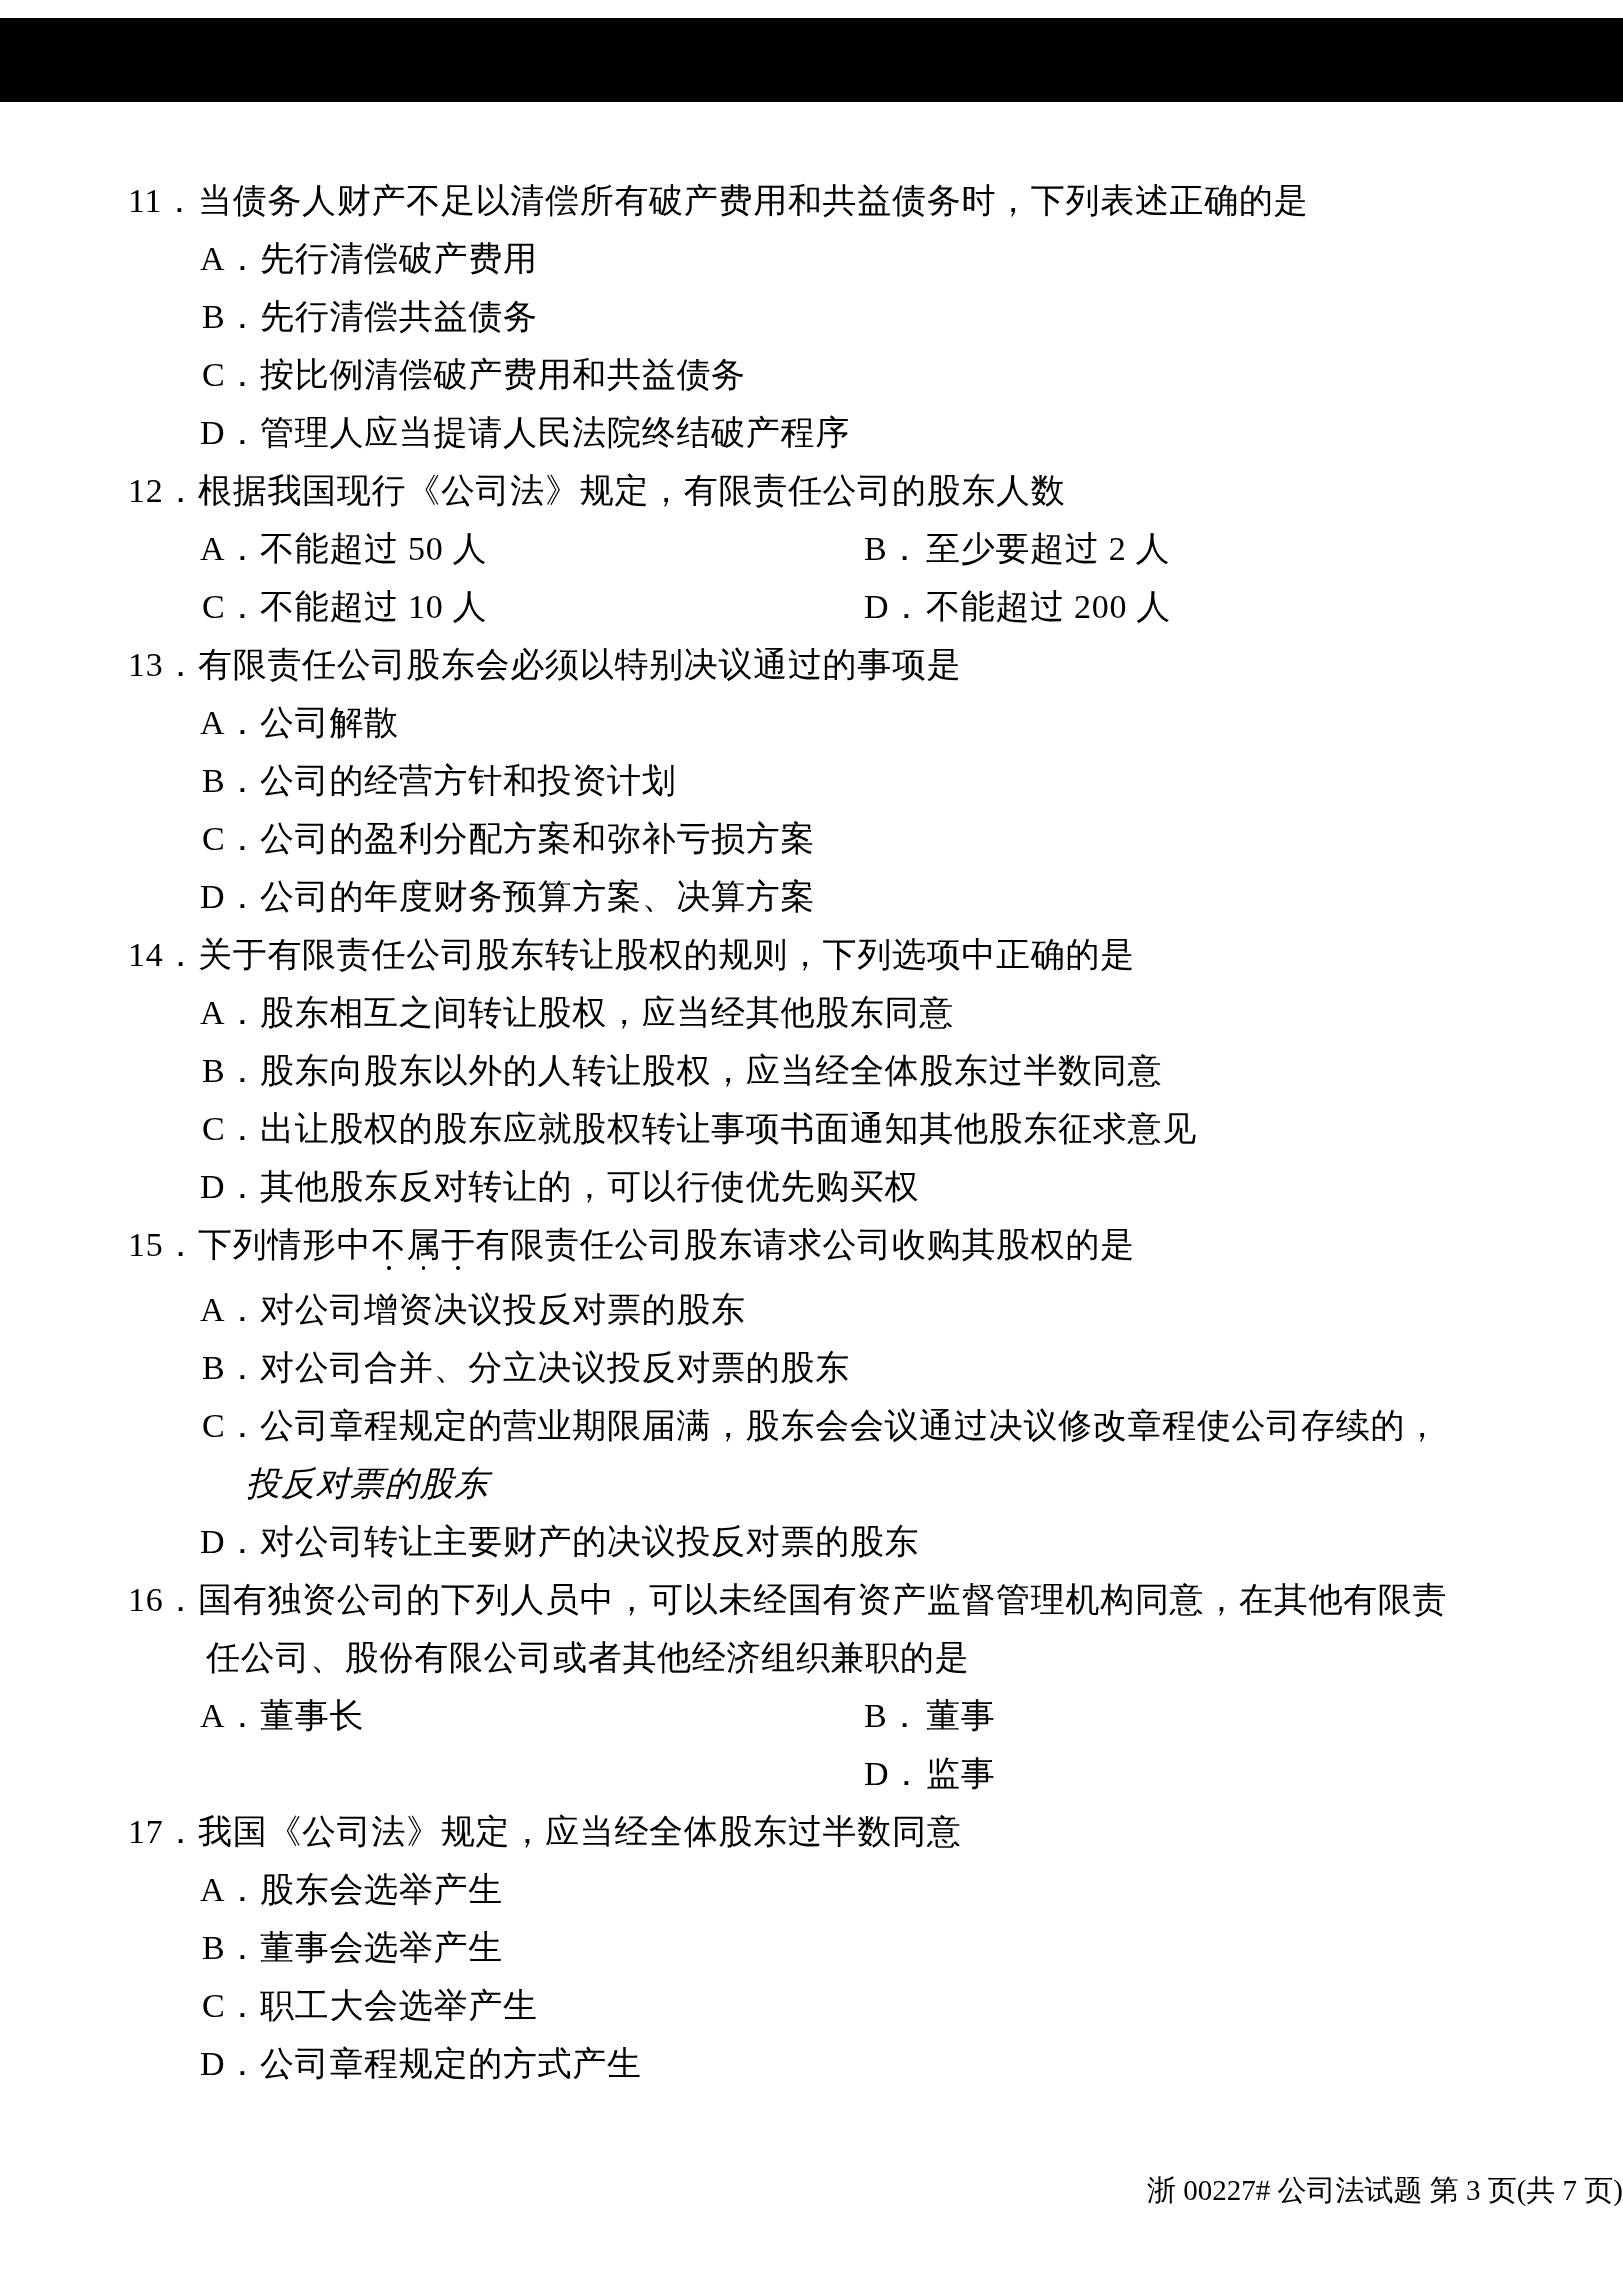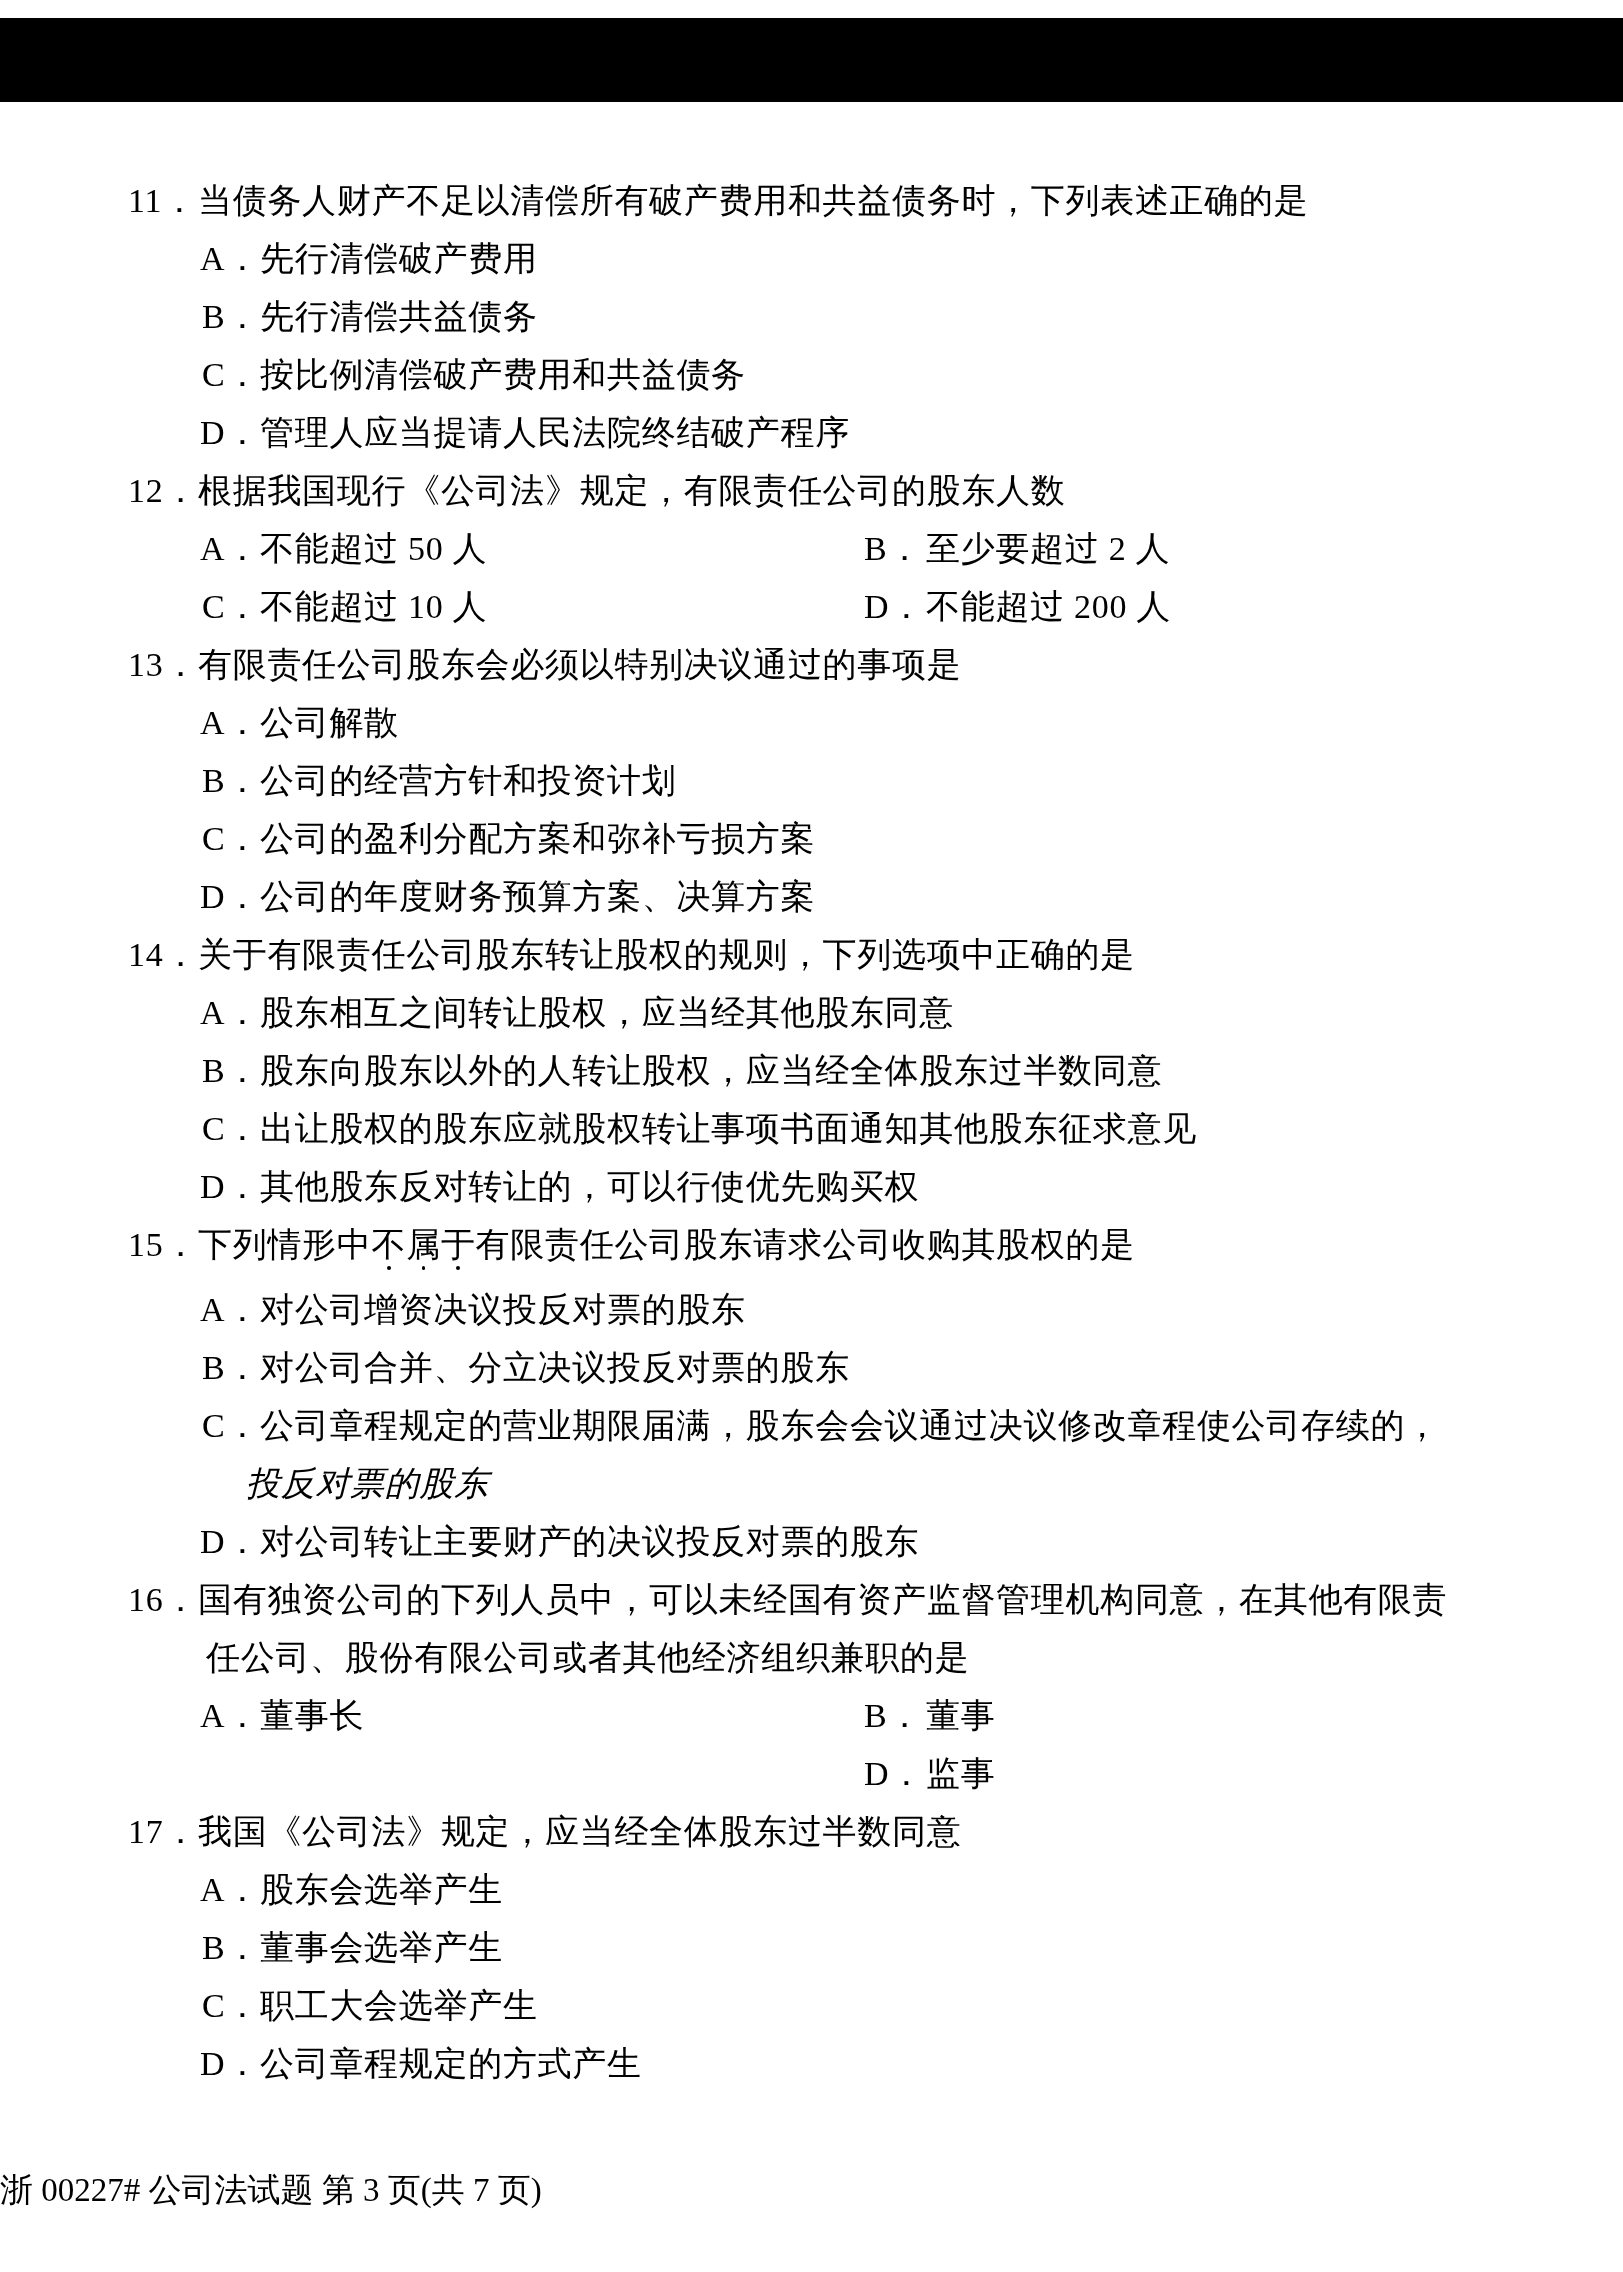--- a/index.html
+++ b/index.html
@@ -26,22 +26,22 @@
   .opt-cont { position: absolute; left: 246px; font-style: italic; }
   .emph {
     position: relative;
   }
   .emph::after {
     content: ""; position: absolute; left: 50%; bottom: -6.5px;
     width: 3.9px; height: 3.9px; margin-left: -2px; border-radius: 50%; background: #000;
   }
   .q15-gap { height: 6.5px; }
   .footer {
-    position: absolute; top: 2167px; left: 0; width: 1623px; text-align: left;
-    font-size: 33px; line-height: 46px;
+    position: absolute; top: 2167px; left: 0; width: 1623px; text-align: right;
+    font-size: 29px; line-height: 46px;
   }
 </style>
 </head>
 <body>
 
 <div class="topbar"></div>
 
 <div class="content">
 
   <div class="question">

